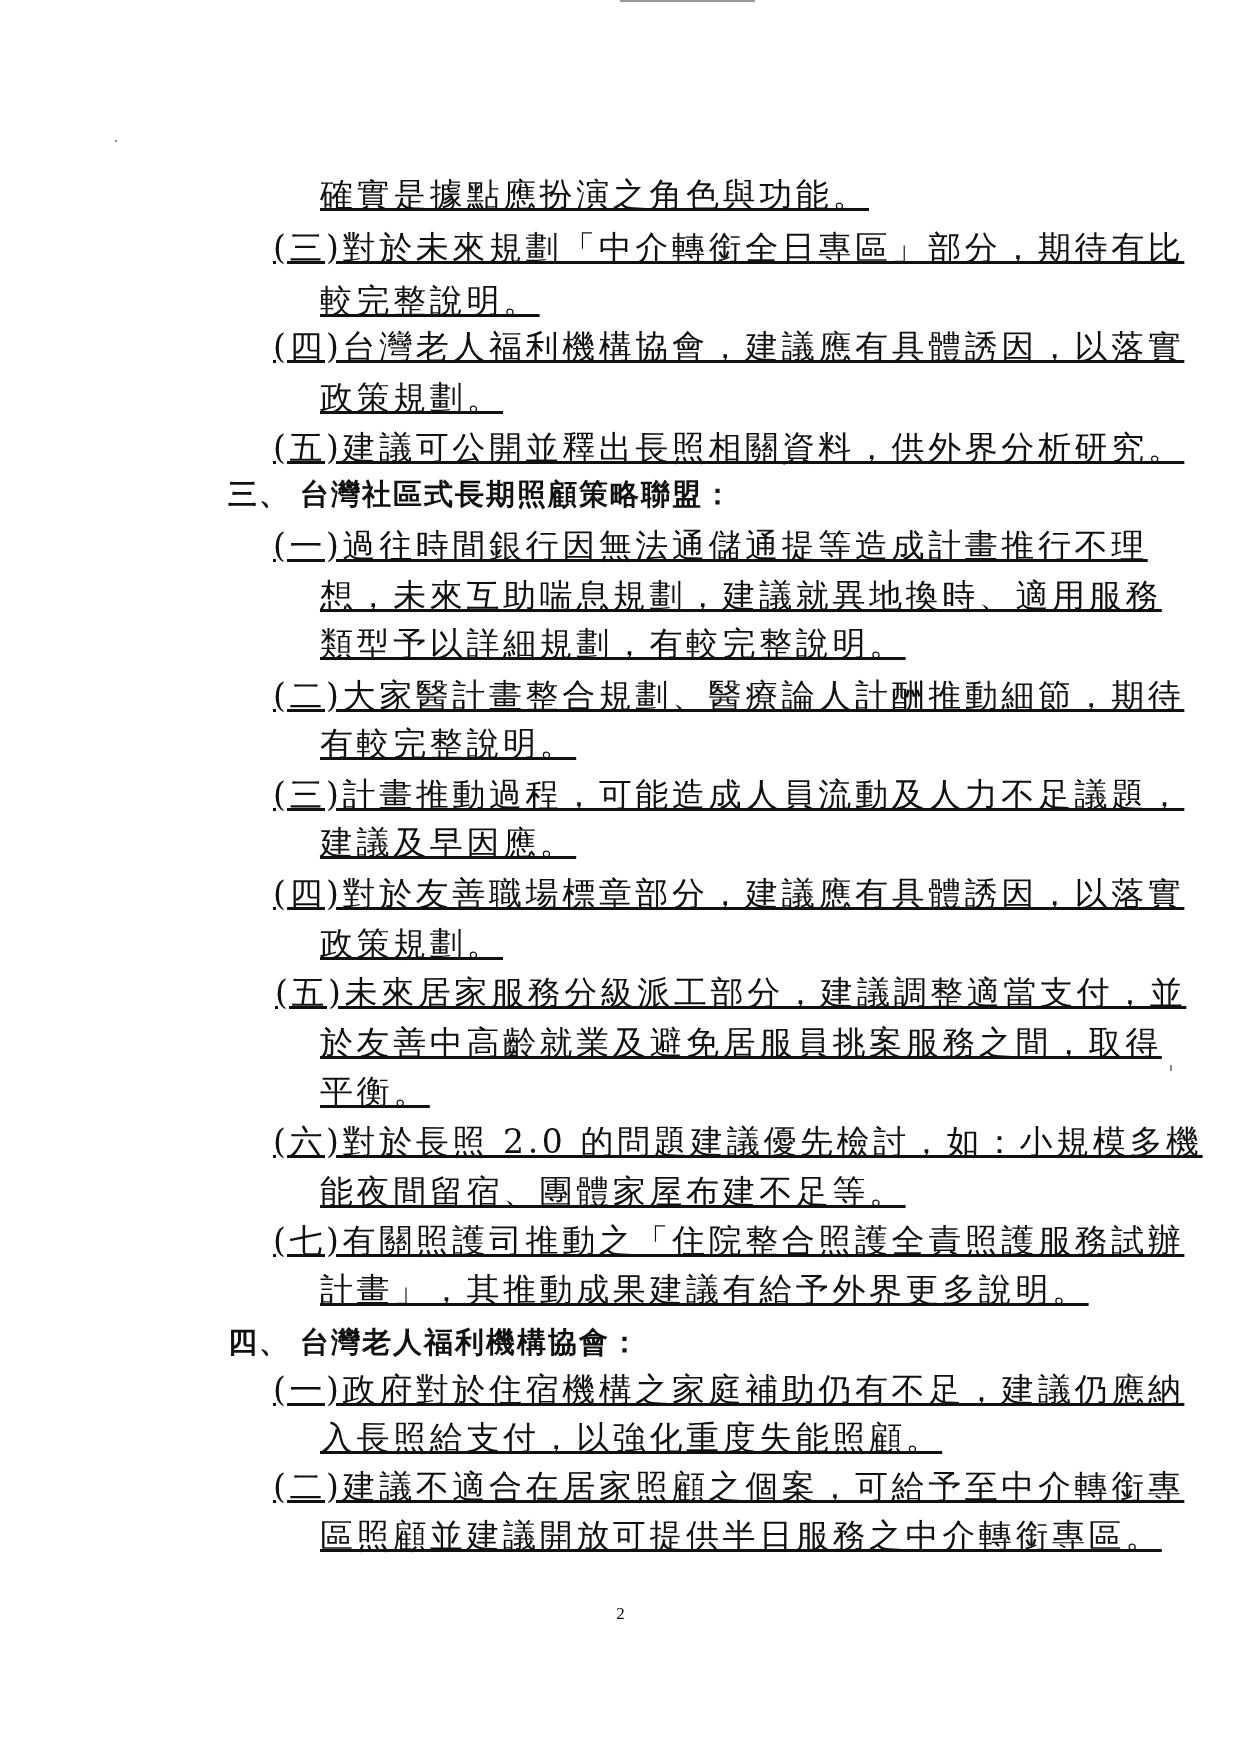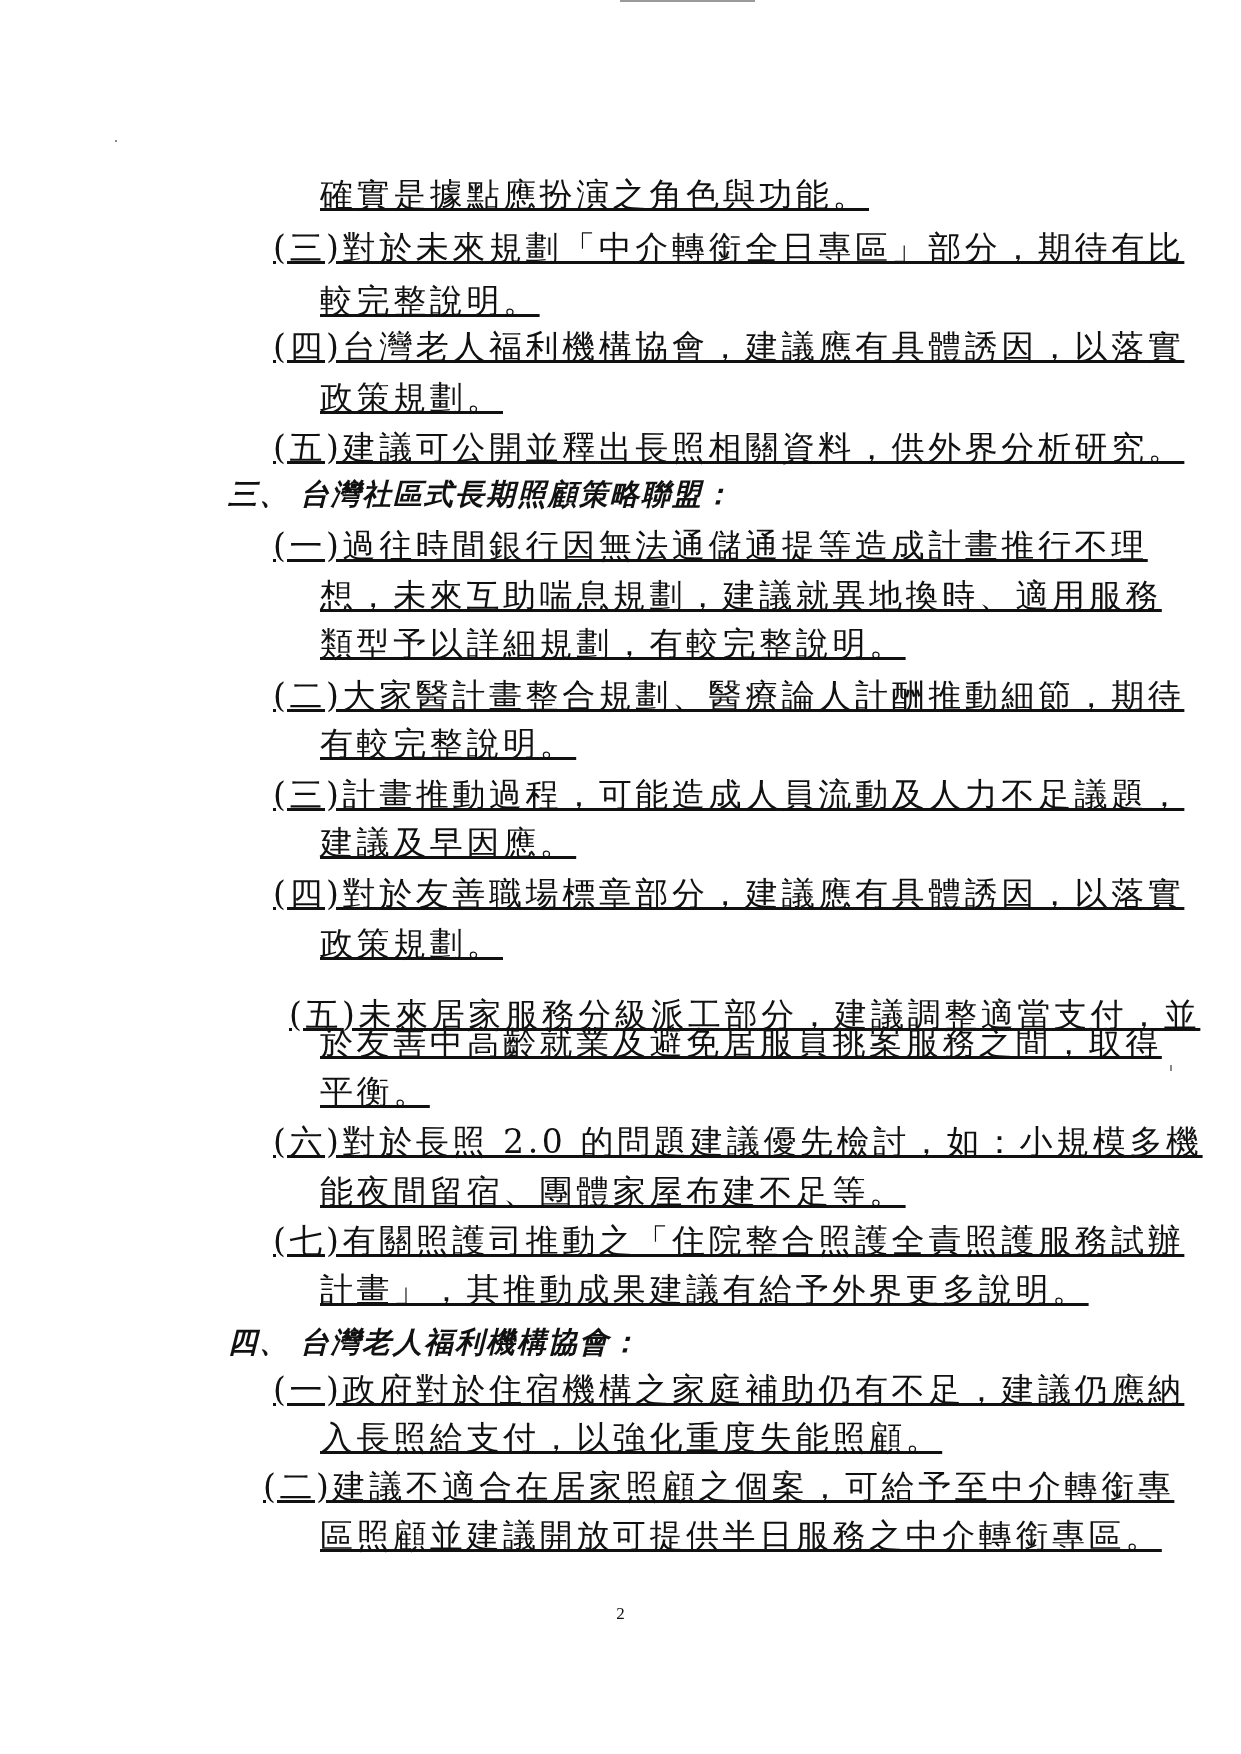--- a/index.html
+++ b/index.html
@@ -26,21 +26,20 @@
       text-decoration: underline;
     }
     .heading {
       position: absolute;
       font-size: 29px;
       line-height: 40px;
       white-space: nowrap;
       font-weight: bold;
       font-family: "DejaVu Sans", "Liberation Sans", sans-serif;
       letter-spacing: 2px;
-      font-style: italic;
     }
     .heading .num { display: inline-block; width: 72px; }
     .page-number {
       position: absolute;
       left: 0; width: 1241px;
       top: 1604px;
       text-align: center;
       font-size: 17px;
       font-family: "Liberation Serif", serif;
     }
@@ -73,33 +72,33 @@
 
 <div class="line" style="left:273px;top:676px;">(二)大家醫計畫整合規劃、醫療論人計酬推動細節，期待</div>
 <div class="line" style="left:320px;top:724px;">有較完整說明。</div>
 
 <div class="line" style="left:273px;top:775px;">(三)計畫推動過程，可能造成人員流動及人力不足議題，</div>
 <div class="line" style="left:320px;top:823px;">建議及早因應。</div>
 
 <div class="line" style="left:273px;top:874px;">(四)對於友善職場標章部分，建議應有具體誘因，以落實</div>
 <div class="line" style="left:320px;top:924px;">政策規劃。</div>
 
-<div class="line" style="left:289px;top:973px;margin-top:22px;">(五)未來居家服務分級派工部分，建議調整適當支付，並</div>
+<div class="line" style="left:275px;top:973px;">(五)未來居家服務分級派工部分，建議調整適當支付，並</div>
 <div class="line" style="left:320px;top:1023px;">於友善中高齡就業及避免居服員挑案服務之間，取得</div>
 <div class="line" style="left:320px;top:1072px;">平衡。</div>
 
 <div class="line" style="left:273px;top:1122px;">(六)對於長照 2.0 的問題建議優先檢討，如：小規模多機</div>
 <div class="line" style="left:320px;top:1172px;">能夜間留宿、團體家屋布建不足等。</div>
 
 <div class="line" style="left:273px;top:1221px;">(七)有關照護司推動之「住院整合照護全責照護服務試辦</div>
 <div class="line" style="left:320px;top:1270px;">計畫」，其推動成果建議有給予外界更多說明。</div>
 
 <div class="heading" style="left:228px;top:1322px;">
   <span class="num">四、</span><span>台灣老人福利機構協會：</span>
 </div>
 
 <div class="line" style="left:273px;top:1370px;">(一)政府對於住宿機構之家庭補助仍有不足，建議仍應納</div>
 <div class="line" style="left:320px;top:1418px;">入長照給支付，以強化重度失能照顧。</div>
 
-<div class="line" style="left:263px;top:1467px;">(二)建議不適合在居家照顧之個案，可給予至中介轉銜專</div>
+<div class="line" style="left:273px;top:1467px;">(二)建議不適合在居家照顧之個案，可給予至中介轉銜專</div>
 <div class="line" style="left:320px;top:1516px;">區照顧並建議開放可提供半日服務之中介轉銜專區。</div>
 
 <div class="page-number">2</div>
 
 </body></html>

